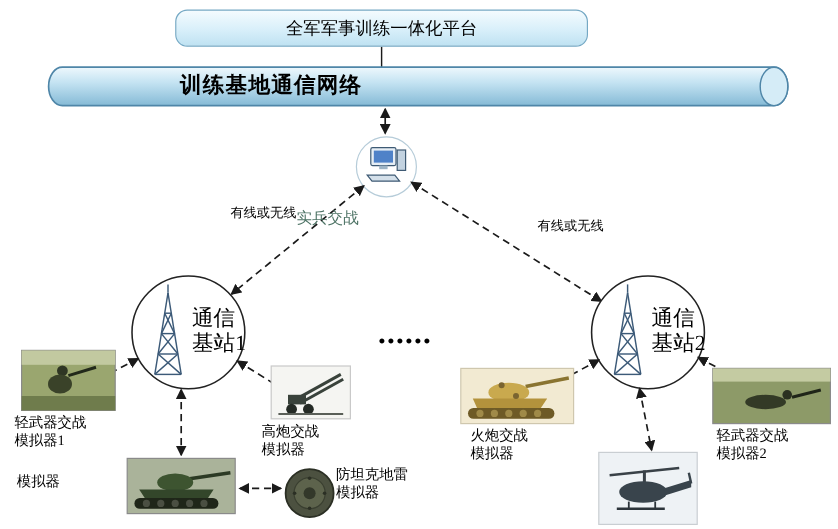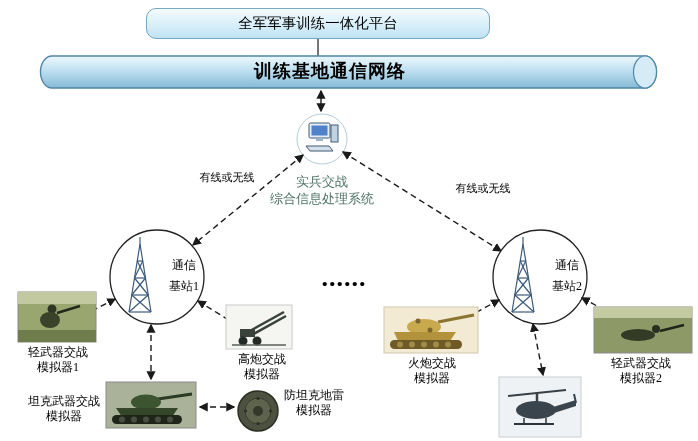--- a/index.html
+++ b/index.html
@@ -5,33 +5,33 @@
   * { margin:0; padding:0; box-sizing:border-box; }
   body {
     font-family:"Liberation Serif","DejaVu Serif",serif;
     background:#ffffff;
   }
   .canvas {
     position:relative; width:698px; height:438px;
     background:#ffffff; overflow:hidden;
   }
   .overlay { position:absolute; left:0; top:0; }
-  .abs { position:absolute; text-align:center; color:#000; z-index:5; }
+  .abs { position:absolute; color:#000; z-index:5; }
   .platform-box {
     position:absolute; left:146px; top:8px; width:344px; height:31px;
     border:1.4px solid var(--platform_border,#74a8c4); border-radius:10px;
     background:linear-gradient(180deg,#f4fbfe 0%, var(--platform_fill,#d8effa) 55%, #bfe2f2 100%);
     display:flex; align-items:center; justify-content:center;
     font-size:14.5px; z-index:5;
   }
   .network-title { left:150px; top:59px; width:360px; font-size:18px; font-weight:bold; letter-spacing:1px; }
   .proc-label { left:247px; top:173px; width:150px; font-size:13px; font-weight:normal;
                 color:var(--processor_text,#4d7365); line-height:17px; }
   .link-label { font-size:11px; width:70px; }
-  .station-label { font-size:12px; line-height:21px; }
+  .station-label { font-size:18px; line-height:21px; }
   .ellipsis { left:315px; top:263px; width:58px; font-size:26px; font-weight:bold; letter-spacing:1px; }
   .sim-label { font-size:12px; line-height:15px; }
   .edge { stroke:var(--line_color,#1a1a1a); stroke-width:1.4; fill:none; }
   .dashed { stroke-dasharray:6 4; }
   .thin { stroke:var(--line_color,#1a1a1a); stroke-width:1.2; }
 </style>
 </head>
 <body>
 
 <div class="canvas">
@@ -177,21 +177,20 @@
   </svg>
 
   <div class="platform-box">
     <span>全军军事训练一体化平台</span>
   </div>
 
   <div class="abs network-title">训练基地通信网络</div>
 
   <div class="abs proc-label">
     <div>实兵交战</div>
-    <div>综合信息处理系统</div>
   </div>
 
   <div class="abs link-label" style="left:192px; top:170px;">有线或无线</div>
   <div class="abs link-label" style="left:448px; top:181px;">有线或无线</div>
 
   <div class="abs station-label" style="left:160px; top:255px; width:48px;">
     <div>通信</div>
     <div>基站1</div>
   </div>
   <div class="abs station-label" style="left:543px; top:255px; width:48px;">
@@ -205,21 +204,20 @@
     <div>轻武器交战</div>
     <div>模拟器1</div>
   </div>
 
   <div class="abs sim-label" style="left:218px; top:352px; width:88px;">
     <div>高炮交战</div>
     <div>模拟器</div>
   </div>
 
   <div class="abs sim-label" style="left:14px; top:394px; width:100px;">
-    <div>坦克武器交战</div>
     <div>模拟器</div>
   </div>
 
   <div class="abs sim-label" style="left:280px; top:388px; width:68px;">
     <div>防坦克地雷</div>
     <div>模拟器</div>
   </div>
 
   <div class="abs sim-label" style="left:392px; top:356px; width:80px;">
     <div>火炮交战</div>

